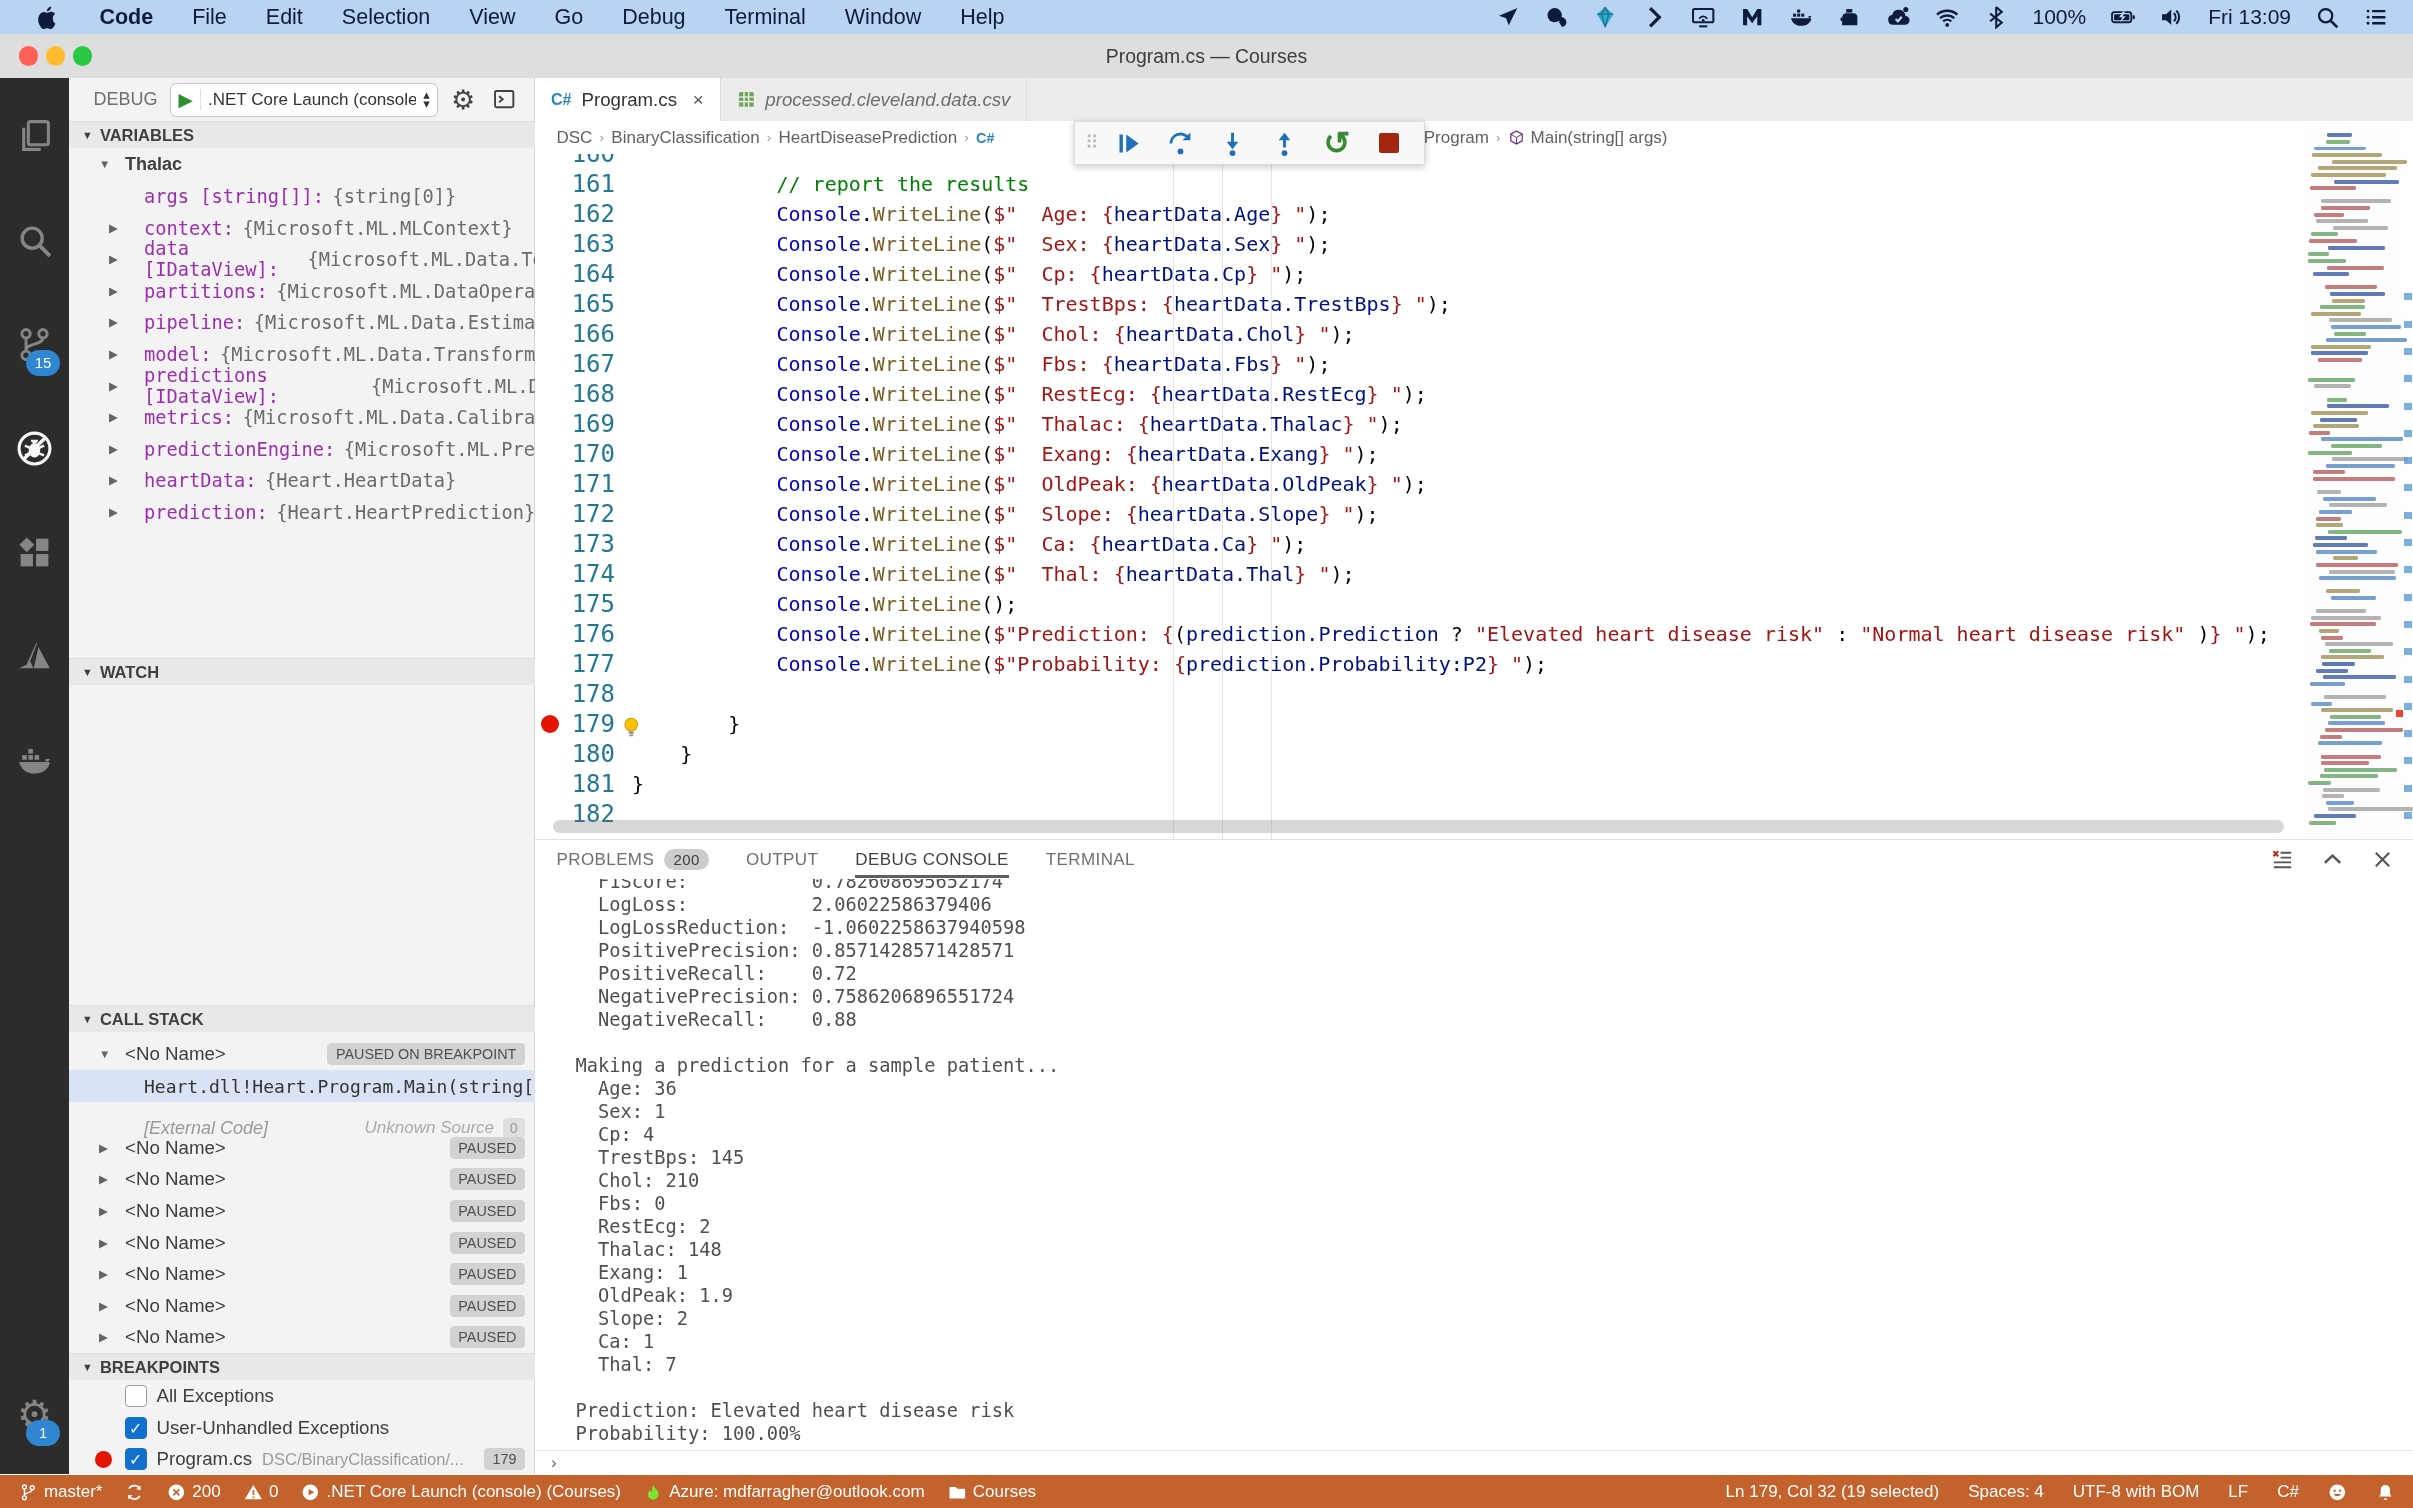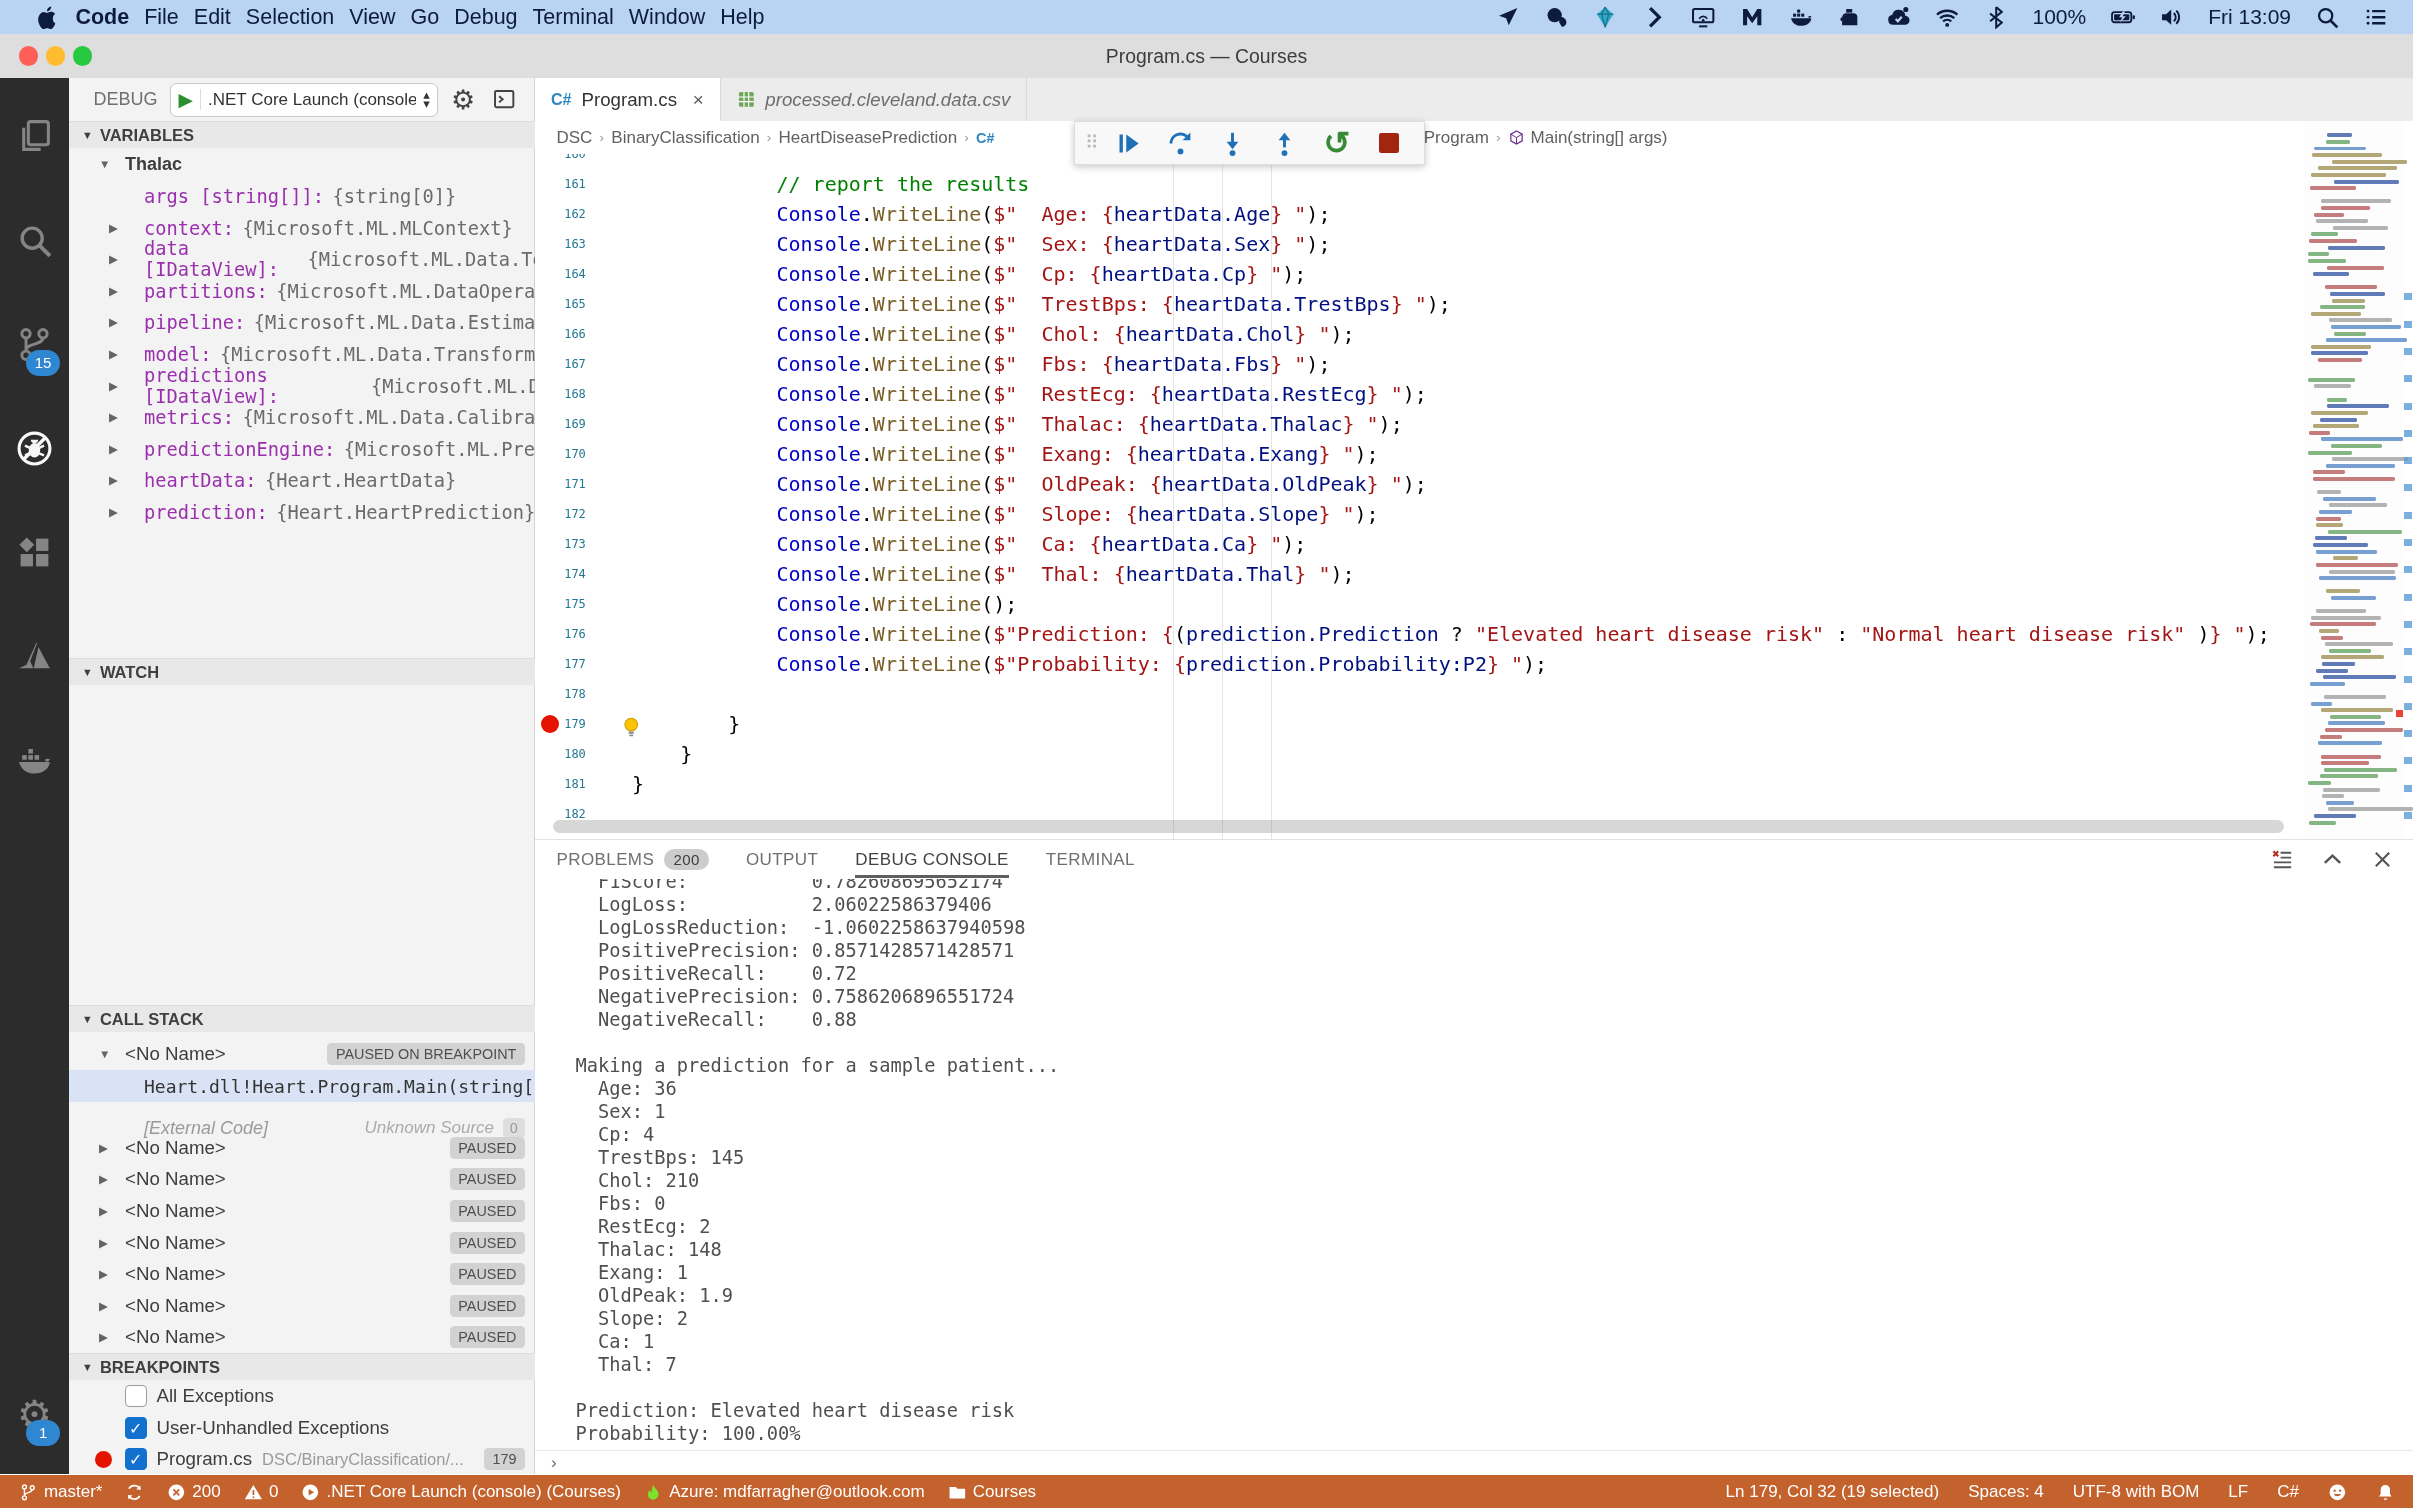--- a/index.html
+++ b/index.html
@@ -5,21 +5,21 @@
   html,body{margin:0;padding:0;width:2413px;height:1508px;overflow:hidden;background:#fff;
     font-family:"Liberation Sans",sans-serif;}
   #app{position:absolute;inset:0;}
   .abs{position:absolute;}
   svg{width:1em;height:1em;fill:currentColor;display:block;}
   .icon{display:inline-flex;align-items:center;justify-content:center;}
 
   
   #menubar{left:0;top:0;width:2413px;height:34px;background:var(--menubar);display:flex;align-items:center;
     color:#0d1b3e;font-size:21.5px;}
-  #menu-left{display:flex;align-items:center;gap:15px;padding-left:36px;}
+  #menu-left{display:flex;align-items:center;gap:39px;padding-left:36px;}
   .mitem{white-space:nowrap;font-weight:500;}
   .mitem.app{font-weight:800;}
   #menu-right{margin-left:auto;display:flex;align-items:center;gap:24.4px;padding-right:24.4px;font-size:21px;}
   #menu-right .icon{font-size:24.4px;}
 
   
   #titlebar{left:0;top:34px;width:2413px;height:45px;background:#DEDEDE;border-bottom:0.7px solid #BDBDBD;}
   .light{width:19.4px;height:19.4px;border-radius:50%;top:12.2px;}
   #wtitle{width:100%;text-align:center;line-height:45px;font-size:19.4px;color:#3d3d3d;}
 
@@ -72,21 +72,21 @@
   .tab .close{color:#555;font-size:18.7px;margin-left:5.7px;}
   .tab.preview .tlabel{font-style:italic;color:#6e6e6e;}
   .csico{color:#2C87C0;font-weight:800;font-size:16px;font-family:"Liberation Sans",sans-serif;}
   #editorbody{left:535px;top:121px;width:1878px;height:718px;background:#fff;overflow:hidden;}
   #bcrumb{left:0;top:0;width:1767px;height:33px;background:#fff;display:flex;align-items:center;padding-left:21.5px;
     box-sizing:border-box;font-size:17px;color:#616161;z-index:6;}
   .bsep{color:#9a9a9a;margin:0 7.2px;font-size:13.6px;}
   #bcrumb-right{left:884px;top:0;height:33px;display:flex;align-items:center;font-size:17px;color:#616161;z-index:6;}
   .guide{top:18px;width:0.7px;background:#E5E5E5;z-index:0;}
   #gutter{left:0;top:18px;width:80px;z-index:2;}
-  .gl{height:30px;text-align:center;font-family:"DejaVu Sans Mono",monospace;font-size:12px;line-height:30px;color:#237893;position:relative;}
+  .gl{height:30px;text-align:right;font-family:"DejaVu Sans Mono",monospace;font-size:24px;line-height:30px;color:#237893;position:relative;}
   #codecol{left:97px;top:18px;right:109px;z-index:1;}
   .cl{height:30px;font-family:"DejaVu Sans Mono",monospace;font-size:20px;line-height:30px;white-space:pre;position:relative;}
   .cl.hl{background:var(--line-hl);margin-left:-7.2px;padding-left:7.2px;}
   .tok-pln{color:#000;} .tok-cmt{color:#008000;} .tok-cls{color:#0000C0;}
   .tok-met{color:#795E26;} .tok-str{color:#A31515;} .tok-var{color:#001080;} .tok-pun{color:#000;}
   .selgreen{position:absolute;left:143px;top:1.4px;width:223px;height:27px;background:var(--sel-green);border-radius:5.7px;z-index:-1;}
   #bpgutter{position:absolute;left:5.7px;top:5.7px;width:18.7px;height:18.7px;border-radius:50%;background:var(--bp-red);}
   #bulb{left:84px;font-size:24.4px;z-index:3;}
   #minimap{left:1769px;top:0;width:98px;height:718px;background:#FDFDFD;}
   .mmrow{position:absolute;height:3.6px;border-radius:1.4px;opacity:.75;}

